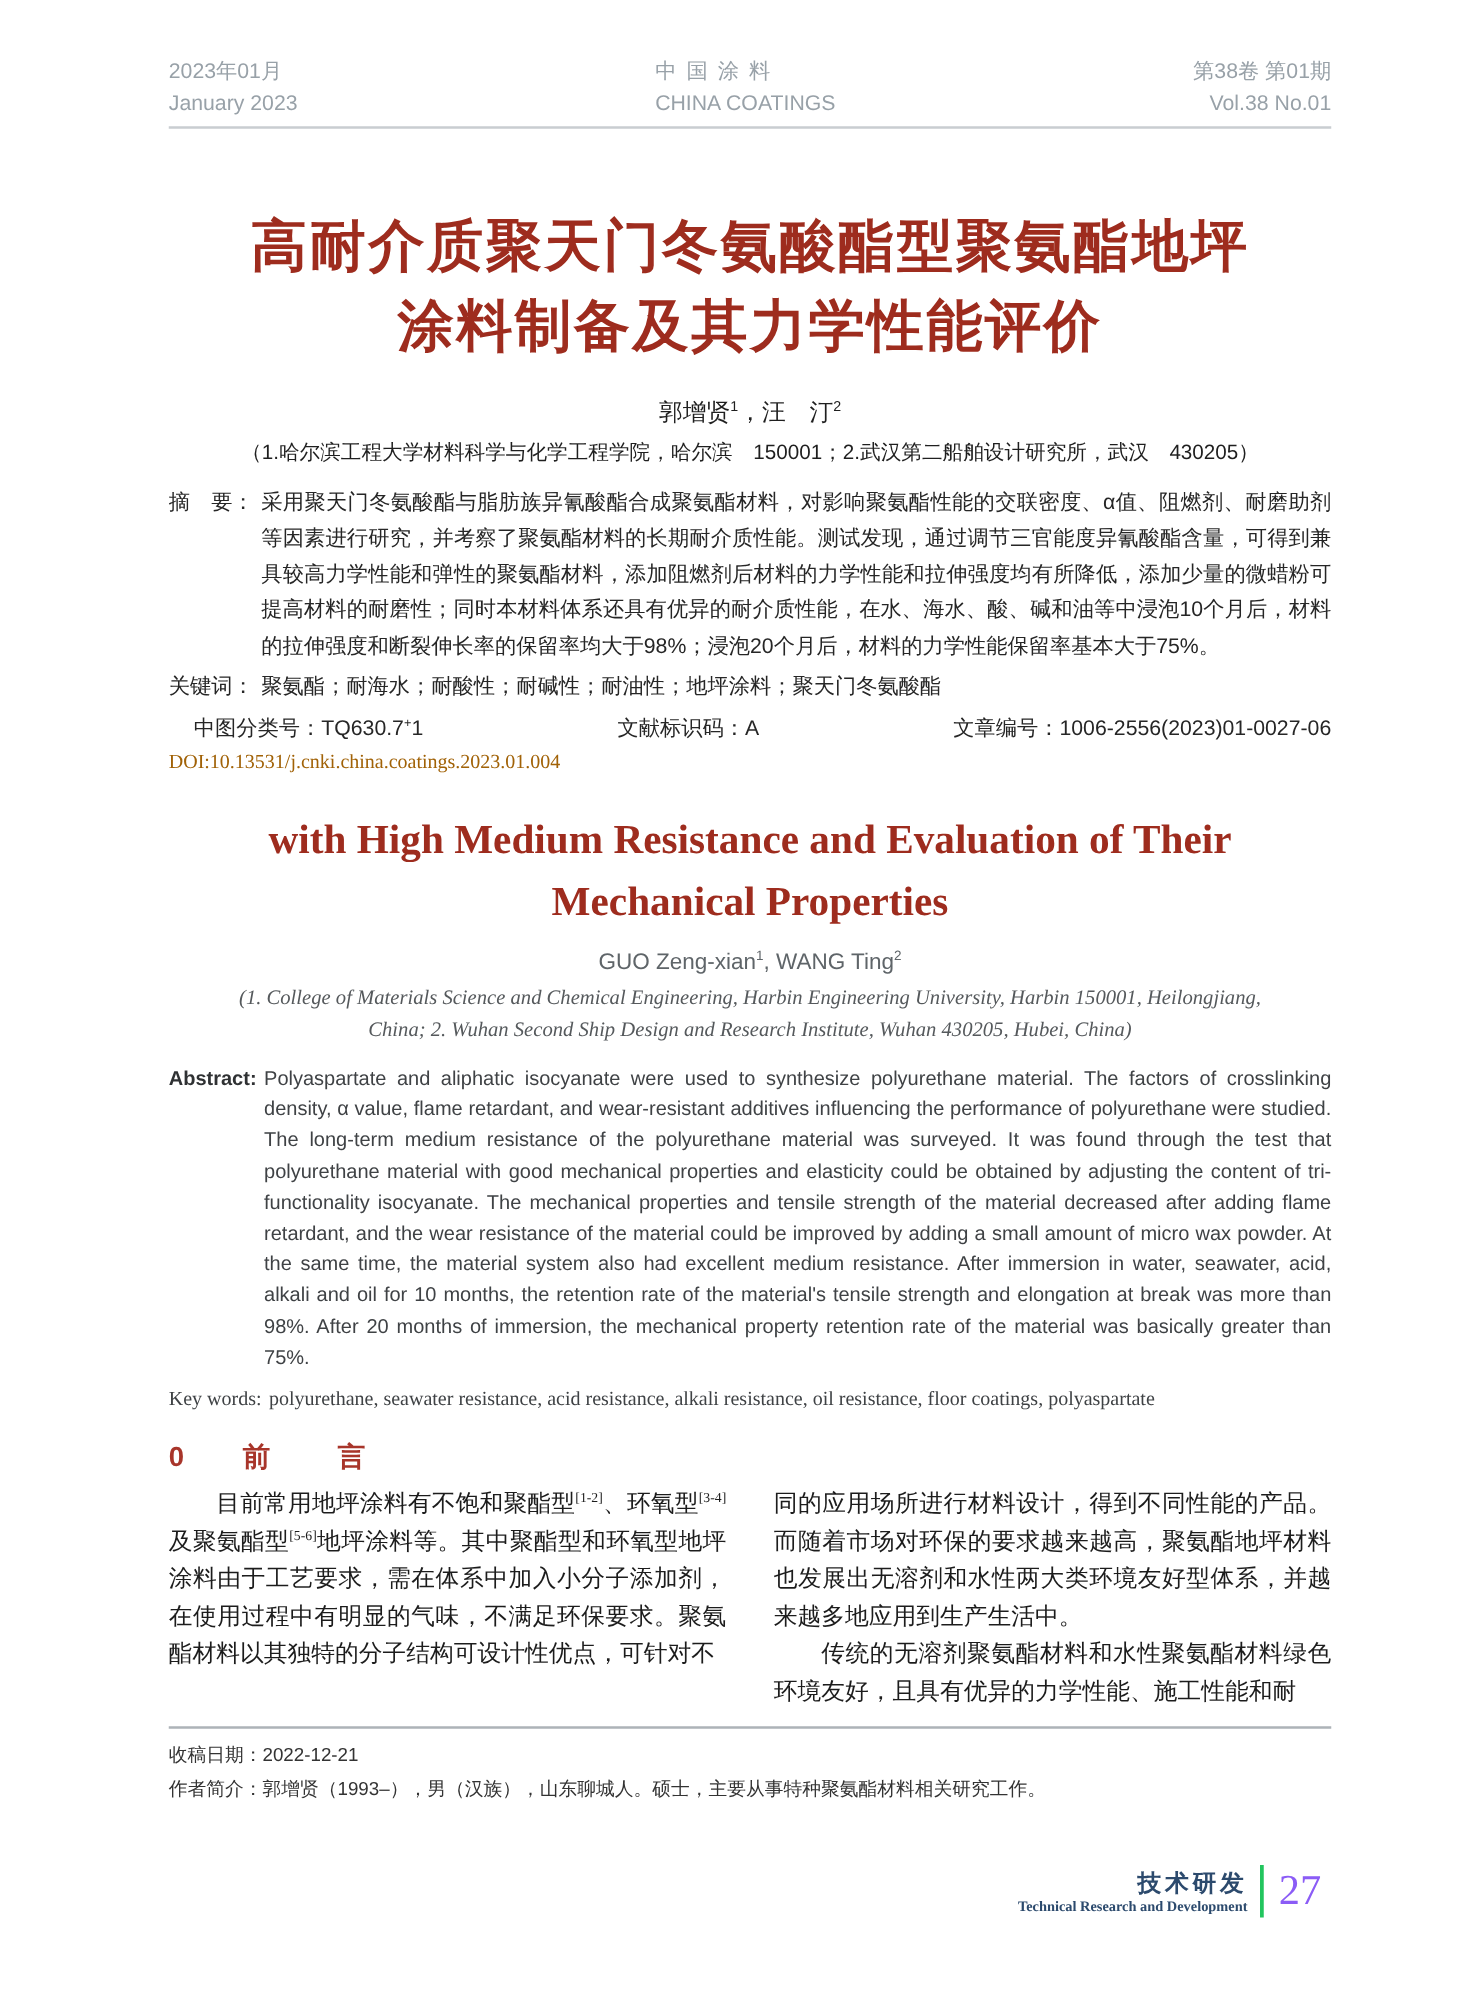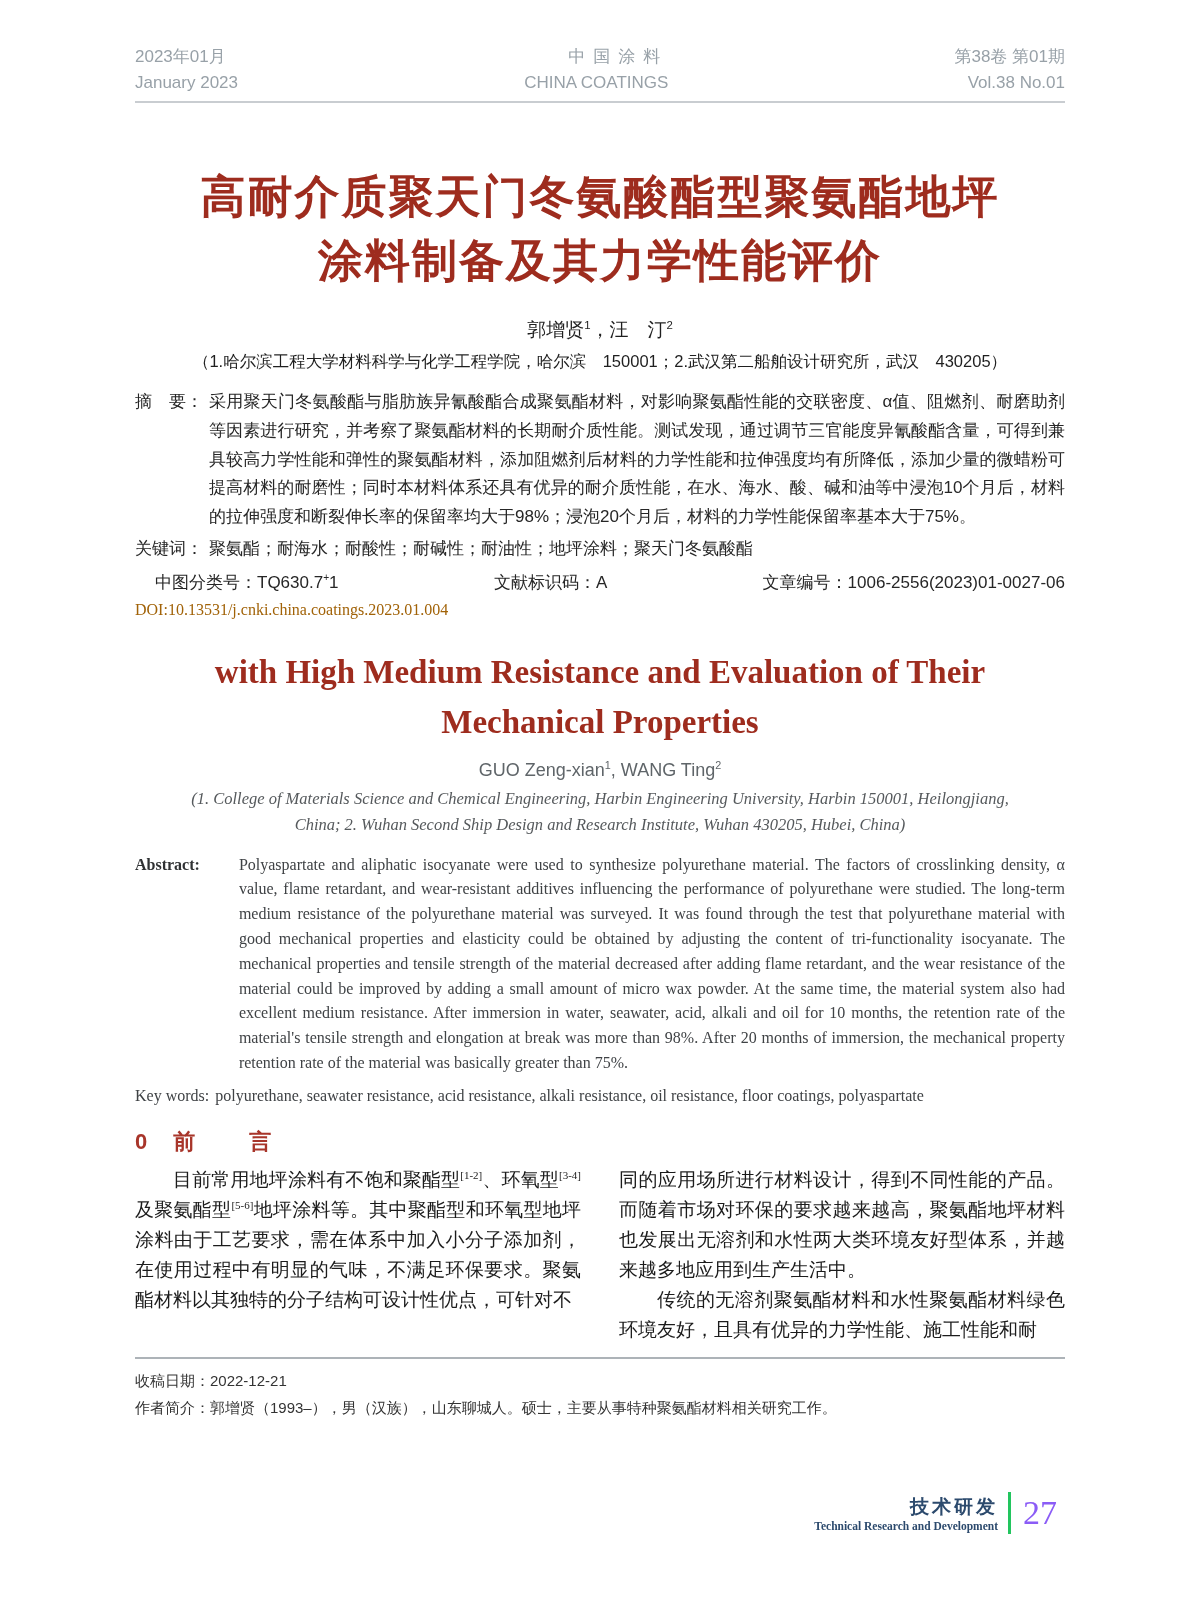--- a/index.html
+++ b/index.html
@@ -5,21 +5,21 @@
   * { box-sizing: border-box; }
   html,body { margin:0; padding:0; }
   body {
     width:1187px; height:1600px; background:#ffffff; overflow:hidden;
     font-family:"Liberation Sans", sans-serif; color:#222;
   }
   .page { position:relative; width:100%; height:100%; padding:44px 122px 0 135px; }
 
   
   .jheader { display:flex; justify-content:space-between; color:#98a1a8; font-size:17px; line-height:1.5; }
-  .hcell.center { text-align:right; }
+  .hcell.center { text-align:left; }
   .hcell.right  { text-align:right; }
   .jname { letter-spacing:8px; }
   .hrule { height:2px; background:#c9cdd1; margin-top:6px; }
 
   
   .cn-title { margin:62px 0 0; text-align:center; color:#9e2c1e; font-size:45px; font-weight:bold;
               line-height:1.42; letter-spacing:2px; }
   .tline { display:block; }
 
   .authors-cn { margin-top:24px; text-align:center; font-size:19px; color:#1f1f1f; }
@@ -39,28 +39,28 @@
   .doi { margin-top:7px; font-size:16px; font-family:"Liberation Serif", serif; color:#a16207; }
 
   
   .en-title { margin:28px 0 0; text-align:center; color:#9e2c1e;
               font-family:"Liberation Serif", serif; font-size:33px; font-weight:bold; line-height:1.52; }
   .authors-en { margin-top:12px; text-align:center; font-size:18px; color:#5f6569; }
   .affil-en { margin-top:5px; text-align:center; font-style:italic; font-family:"Liberation Serif", serif;
               font-size:16.5px; color:#55595c; line-height:1.55; }
   .aline { display:block; }
 
-  .en-abstract { margin-top:15px; font-family:Liberation Serif, serif; font-size:16px; line-height:1.55; color:#3f4245;gap:33px; }
+  .en-abstract { margin-top:15px; font-family:Liberation Sans, sans-serif; font-size:16px; line-height:1.55; color:#3f4245; }
   .en-abstract .lab { font-weight:bold; color:#2f3133; }
   .kw-en { margin-top:6px; font-family:"Liberation Serif", serif; font-size:16px; color:#3f4245; }
 
   
   .section-head { margin-top:18px; color:#a8352a; font-weight:bold; font-size:22px; }
   .section-head .num { margin-right:26px; }
-  .section-head .stitle { letter-spacing:16px; }
+  .section-head .stitle { letter-spacing:16px;margin-left:21px; }
 
   .columns { display:grid; grid-template-columns:1fr 1fr; column-gap:38px; margin-top:8px; }
   .cjk { margin:0; font-family:"Liberation Serif", serif; font-size:19px; line-height:1.58;
          text-align:justify; color:#1c1c1c; }
   .indent { text-indent:2em; }
   .cite { font-size:11px; }
 
   
   .footnote { margin-top:12px; font-size:15px; color:#333; }
   .fn-rule { height:2px; background:#adb3b8; margin-bottom:8px; }

